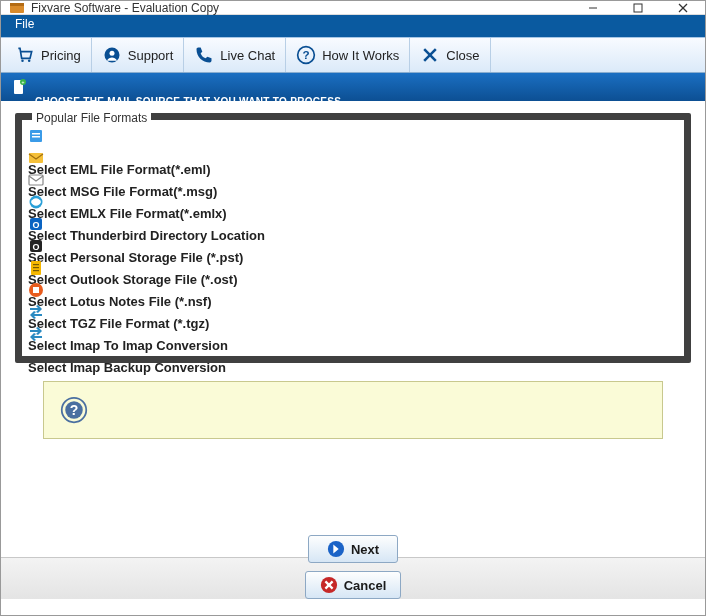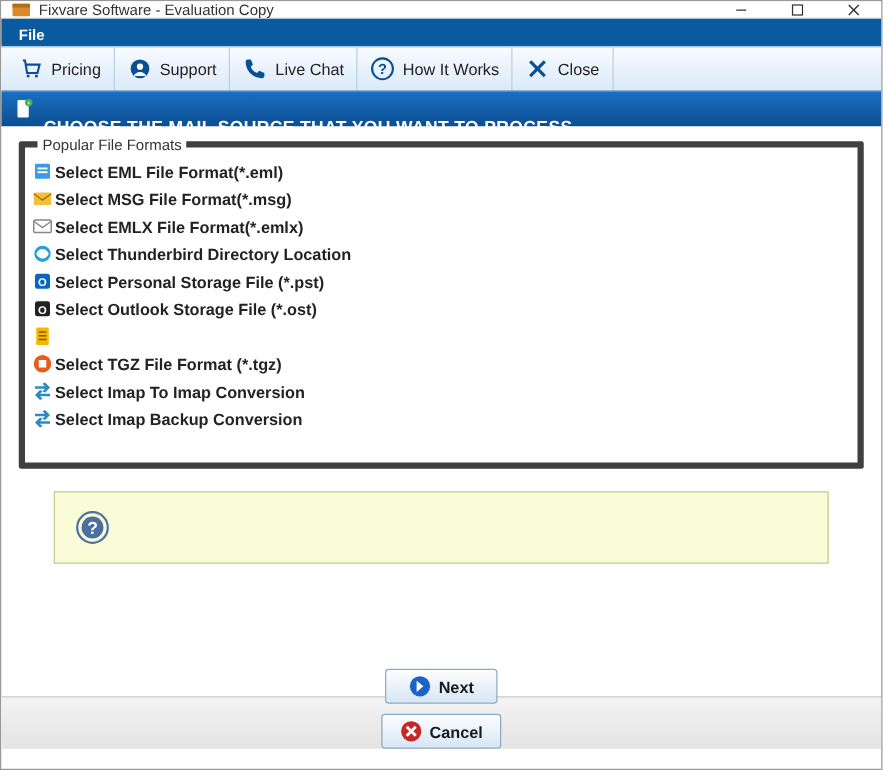--- a/index.html
+++ b/index.html
@@ -2,33 +2,33 @@
 <html><head>
 <meta charset="utf-8">
 <style>
 * { box-sizing: border-box; margin: 0; padding: 0; }
 body { font-family: "Segoe UI", Tahoma, sans-serif; font-size: 12px; background: #fff; width: 706px; height: 616px; overflow: hidden; border: 1px solid #999; }
 .titlebar { height: 14px; display: flex; align-items: center; padding: 0 0 0 8px; background: #fff; border-bottom: 1px solid #ddd; }
 .titlebar .app-icon { width: 16px; height: 16px; margin-right: 6px; display: inline-flex; }
 .titlebar .title { font-size: 12px; color: #333; flex: 1; }
 .titlebar .win-controls { display: flex; }
 .titlebar .win-btn { width: 45px; height: 30px; display: flex; align-items: center; justify-content: center; cursor: pointer; }
-.menubar { height: 22px; background: linear-gradient(#0a5aa0,#0a5aa0); display: flex; align-items: flex-end; padding: 0 6px; font-weight: bold; }
+.menubar { height: 22px; background: linear-gradient(#0a5aa0,#0a5aa0); display: flex; align-items: flex-start; padding: 0 6px; }
 .menubar .menu-item { color: #fff; padding: 2px 8px; font-size: 12px; cursor: pointer; }
 .toolbar { height: 36px; background: linear-gradient(#f8fbff,#dbeaf9); border-top: 1px solid #a6c6e6; border-bottom: 1px solid #8aaed0; display: flex; align-items: stretch; padding: 0 4px; }
 .toolbar .tb-btn { display: flex; align-items: center; padding: 0 10px; gap: 6px; border-right: 1px solid #b8cfe6; cursor: pointer; font-size: 13px; color: #222; }
 .toolbar .tb-icon { width: 20px; height: 20px; display: inline-flex; align-items: center; justify-content: center; }
 .header-strip { height: 28px; background: linear-gradient(#1b6fc2,#0c4f93); display: flex; align-items: center; padding: 0 10px; gap: 8px; }
 .header-strip .hdr-icon { width: 16px; height: 16px; }
-.header-strip .hdr-text { color: #fff; font-weight: bold; font-size: 14px; letter-spacing: 0.3px; margin-top: 28px; }
+.header-strip .hdr-text { color: #fff; font-weight: bold; font-size: 10px; letter-spacing: 0.3px; margin-top: 28px; }
 .content { padding: 12px 14px 8px 14px; height: calc(100% - 30px - 22px - 36px - 28px - 42px); display: flex; flex-direction: column; }
-.groupbox { border: 5px solid #404040; border-radius: 2px; padding: 8px 0 24px 0; position: relative; flex: 0 0 auto; }
+.groupbox { border: 7px solid #404040; border-radius: 2px; padding: 8px 0 8px 0; position: relative; flex: 0 0 auto; }
 .groupbox .legend { position: absolute; top: -9px; left: 10px; background: #fff; padding: 0 4px; font-size: 12px; color: #333; }
 .format-list { }
-.format-item { display: flex; align-items: center; height: 22px; padding: 0 6px; gap: 2px; cursor: pointer; font-size: 13px; font-weight: bold; color: #222; }
+.format-item { display: flex; align-items: flex-start; height: 22px; padding: 0 6px; gap: 18px; cursor: pointer; font-size: 13px; font-weight: bold; color: #222; flex-direction: column; }
 .format-item.selected { background: #1b63c7; color: #fff; }
 .format-item .fmt-icon { width: 16px; height: 16px; flex: 0 0 16px; display: inline-flex; align-items: center; justify-content: center; }
 .info-box { margin: 18px 28px 0 28px; background: #fafbd7; border: 1px solid #c8c88e; padding: 14px 16px; display: flex; gap: 14px; align-items: flex-start; }
 .info-box .info-icon { width: 28px; height: 28px; flex: 0 0 28px; }
 .info-box .info-text { font-size: 13px; color: #333; line-height: 1.45; }
 .footer { height: 42px; border-top: 1px solid #c8c8c8; background: linear-gradient(#f3f3f3,#e4e4e4); display: flex; align-items: center; justify-content: flex-end; padding: 0 10px; gap: 8px; flex-direction: column; }
 .btn { display: flex; align-items: center; gap: 6px; padding: 4px 14px; border: 1px solid #8da8c4; border-radius: 3px; background: linear-gradient(#fdfefe,#d6e6f5); font-size: 13px; color: #1a1a1a; cursor: pointer; min-width: 90px; justify-content: center; font-weight: bold; height: 28px; }
 .btn .btn-icon { width: 18px; height: 18px; display: inline-flex; align-items: center; justify-content: center; }
 svg { display: block; }
 </style>
@@ -188,20 +188,21 @@
         </div>
         <div class="format-item">
           <span class="fmt-icon">
             <svg viewBox="0 0 16 16" width="16" height="16">
               <rect x="3" y="1" width="10" height="14" rx="1" fill="#f5b700"></rect>
               <rect x="5" y="4" width="6" height="1.2" fill="#7a5a00"></rect>
               <rect x="5" y="7" width="6" height="1.2" fill="#7a5a00"></rect>
               <rect x="5" y="10" width="6" height="1.2" fill="#7a5a00"></rect>
             </svg>
           </span>
+          <span>Select Lotus Notes File (*.nsf)</span>
         </div>
         <div class="format-item">
           <span class="fmt-icon">
             <svg viewBox="0 0 16 16" width="16" height="16">
               <circle cx="8" cy="8" r="7" fill="#e85c1e"></circle>
               <rect x="5" y="5" width="6" height="6" fill="#fff"></rect>
             </svg>
           </span>
           <span>Select TGZ File Format (*.tgz)</span>
         </div>

